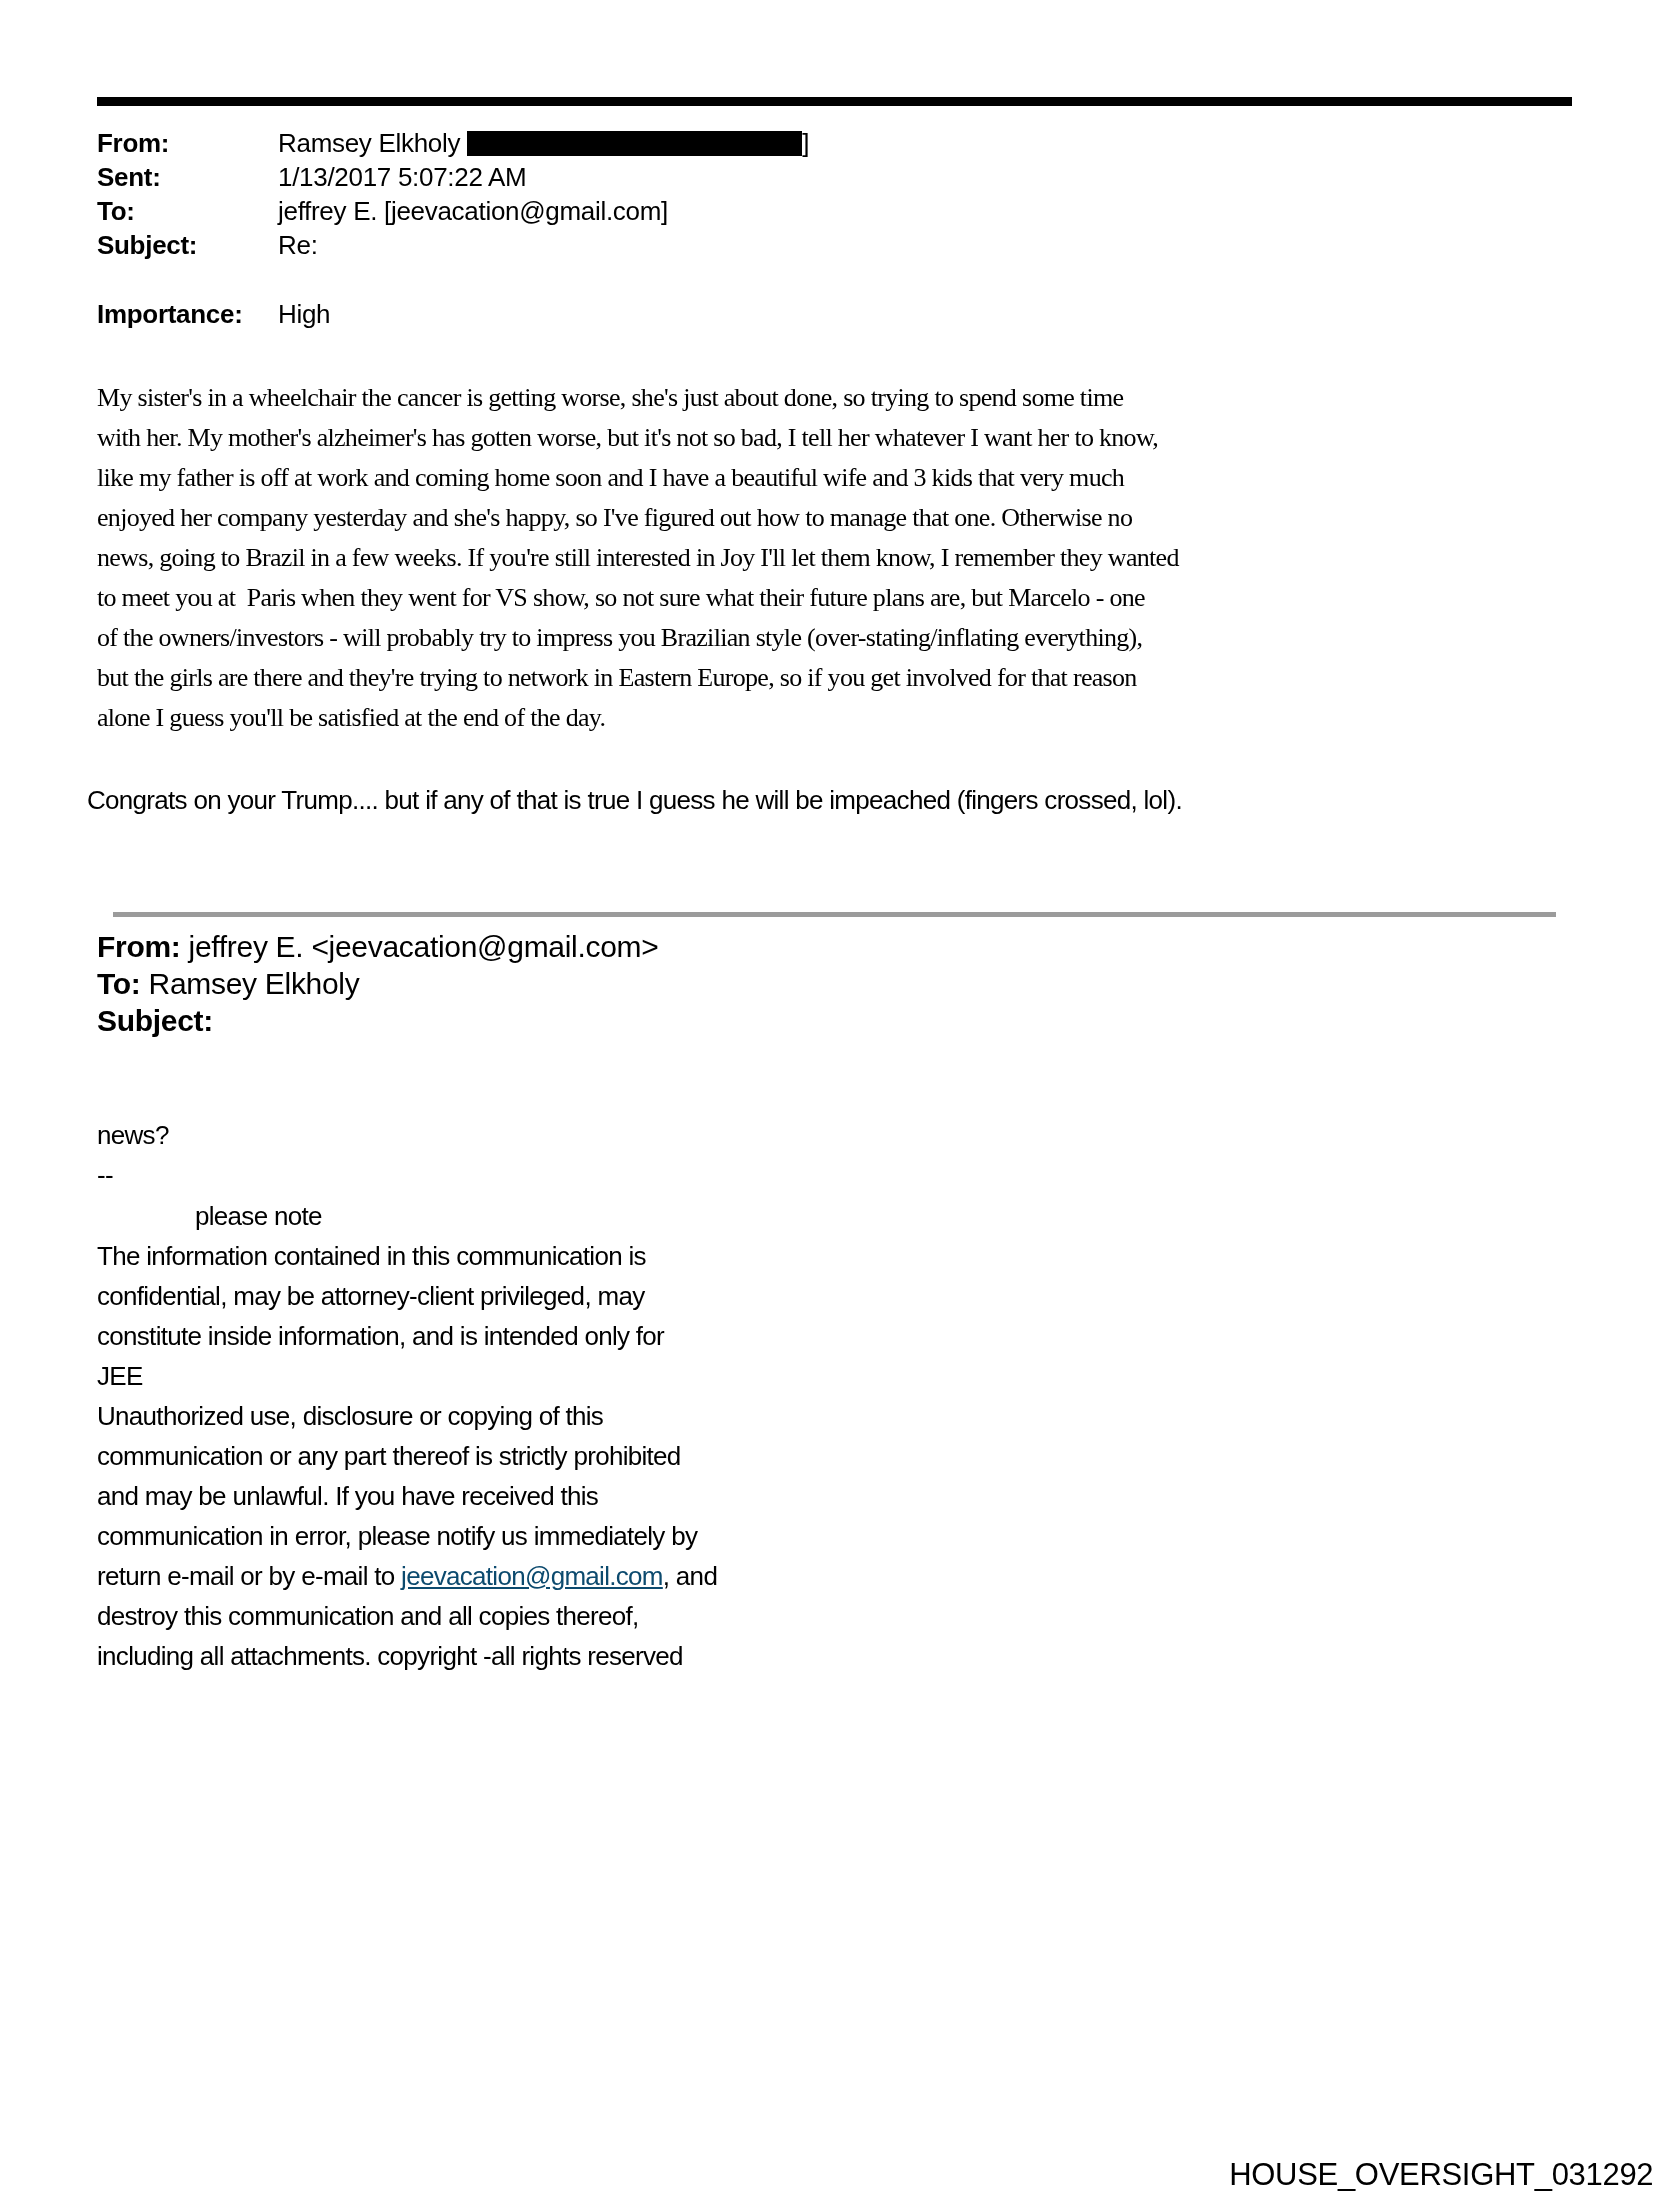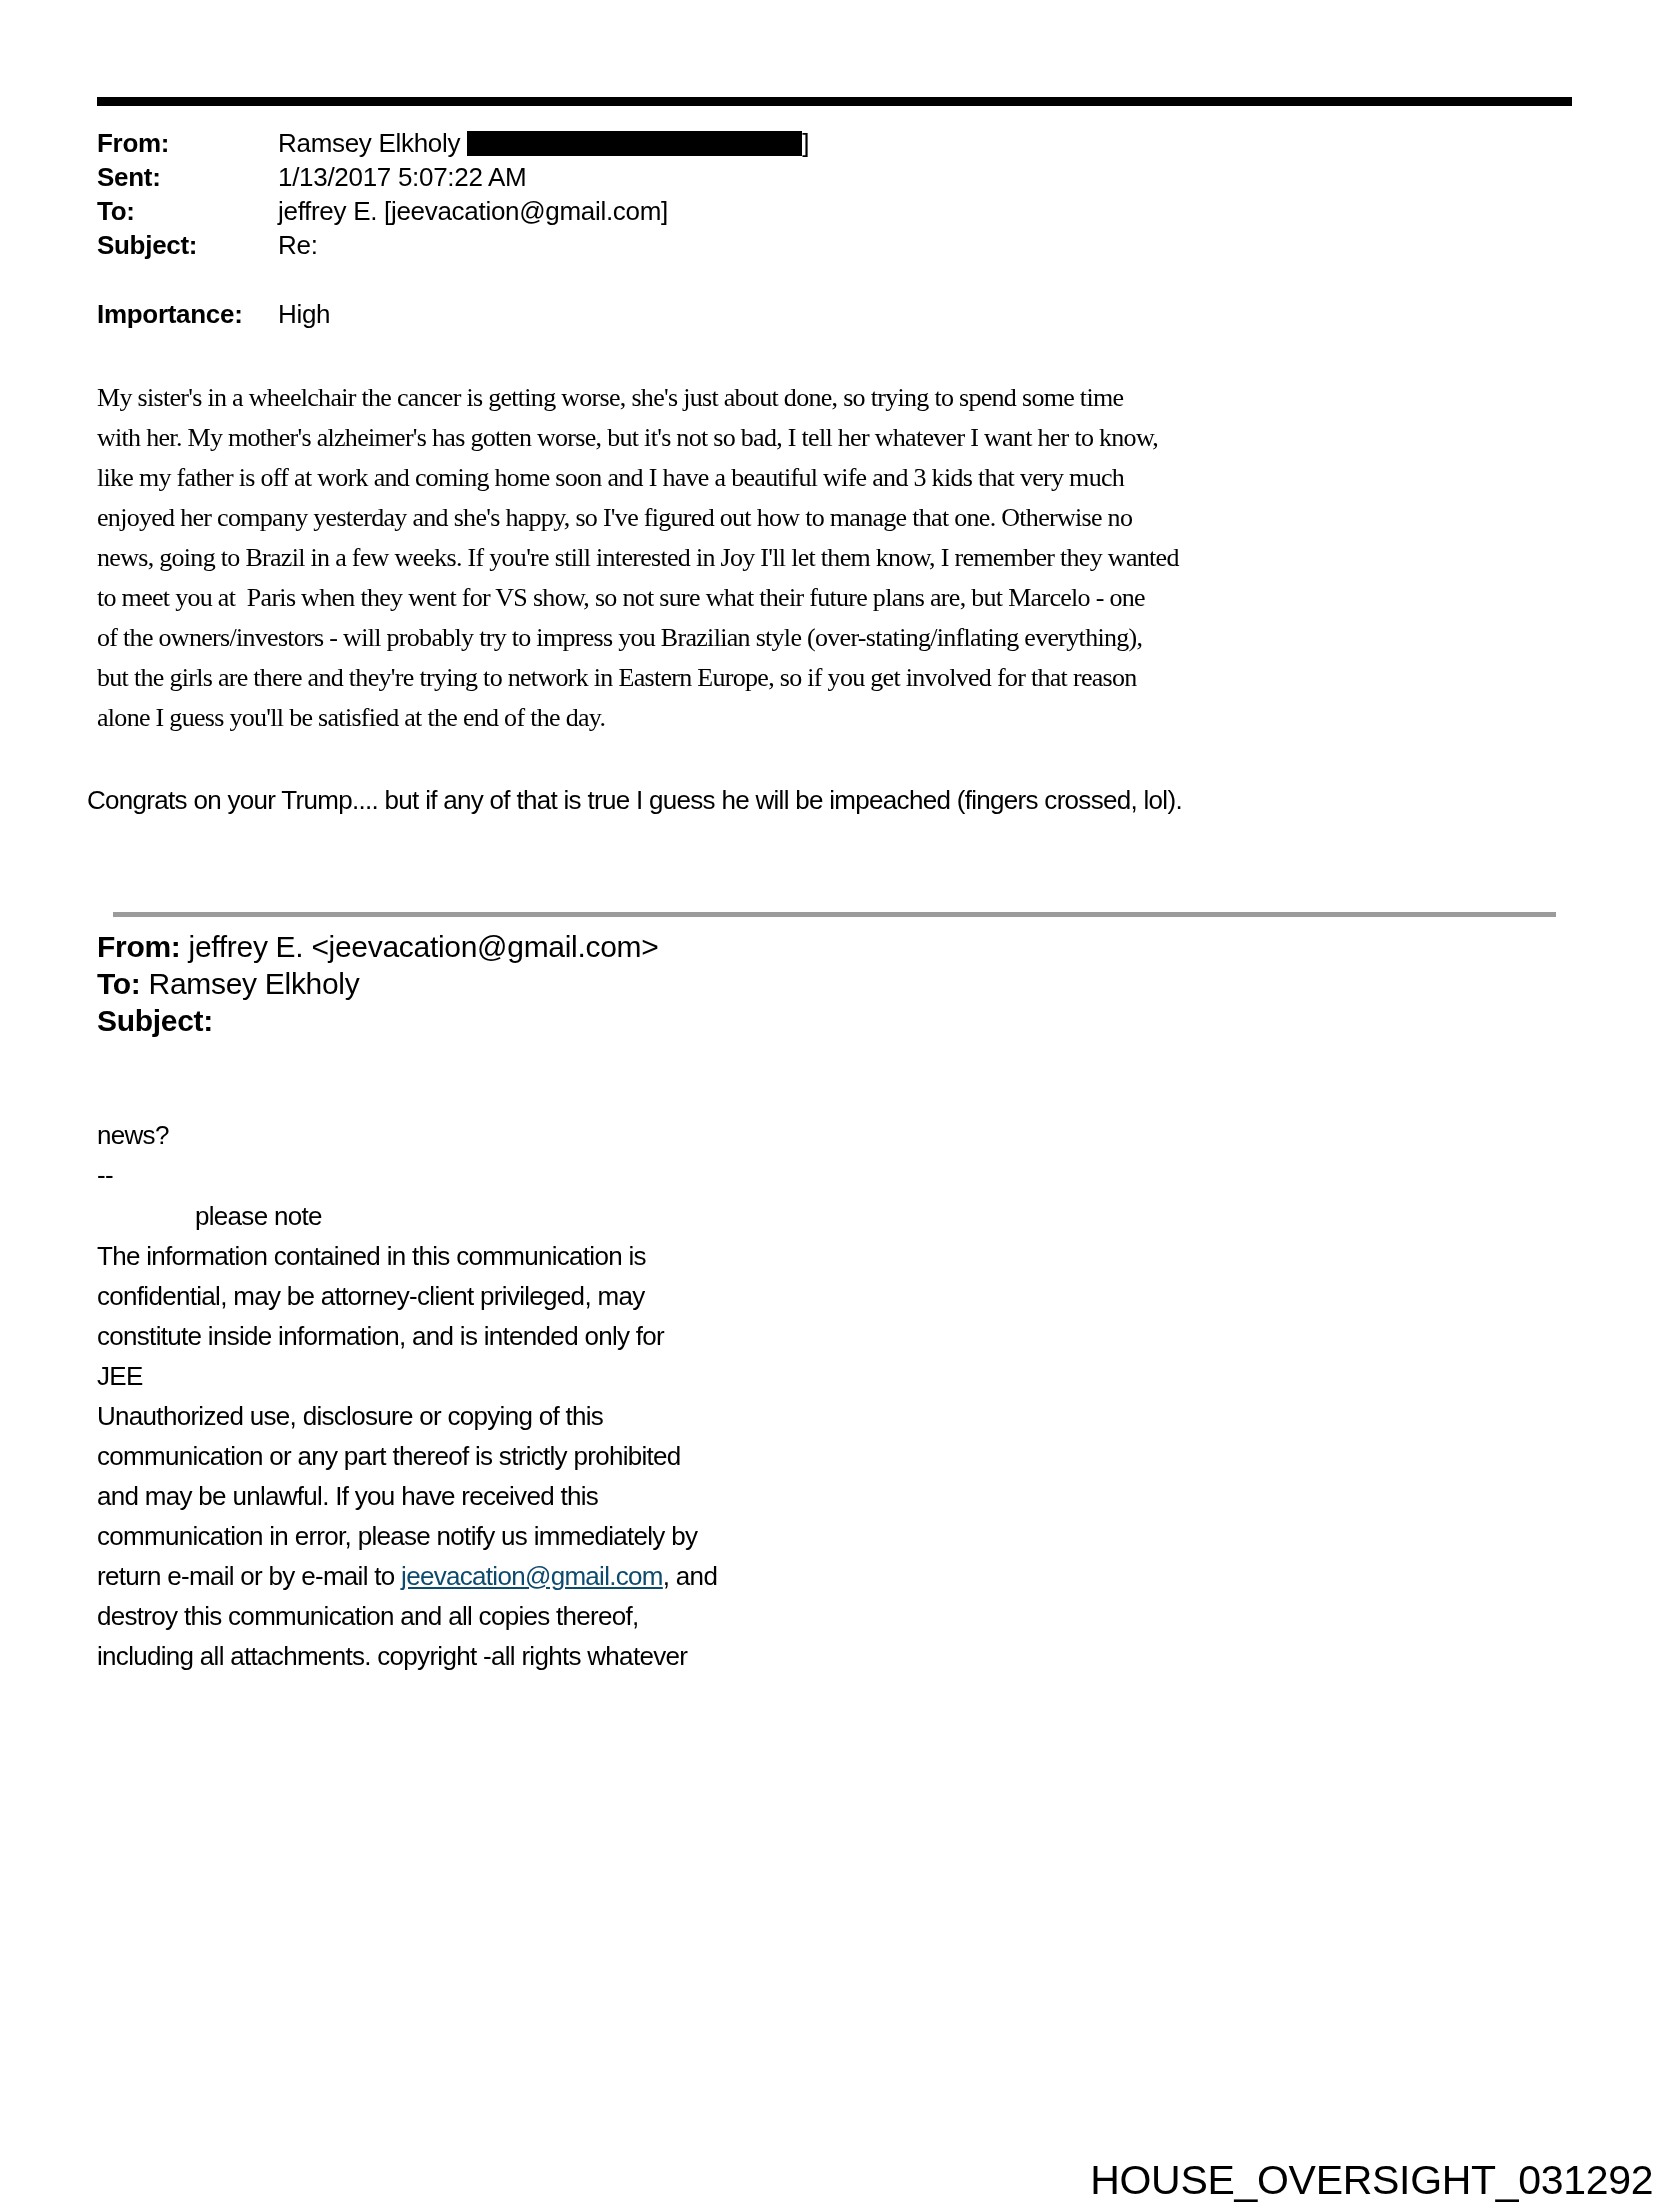--- a/index.html
+++ b/index.html
@@ -27,21 +27,21 @@
   
   .hdr2{left:97px;top:928px;font-size:30px;letter-spacing:-0.3px;line-height:37px;}
   .hdr2 .hrow{white-space:pre;}
   .hdr2 .hlabel{font-weight:bold;}
   .news{left:97px;top:1117px;line-height:37px;}
   .dashes{left:97px;top:1157px;line-height:37px;}
   .note{left:159px;top:1198px;line-height:37px;margin-left:36px;}
   .disclaimer{left:97px;top:1236px;}
   a.mail-link{color:#0c4a6e;text-decoration:underline;cursor:pointer;}
   
-  .footer{right:15.7px;top:2157px;font-size:41px;letter-spacing:-0.3px;}
+  .footer{right:15.7px;top:2157px;font-size:31px;letter-spacing:-0.3px;}
 </style>
 </head>
 <body>
 
 <div class="abs top-bar"></div>
 
 <div class="abs hdr1">
   <div class="hrow">
     <span class="hlabel">From:</span>
     <span class="hvalue"><span>Ramsey Elkholy </span><span class="redaction"></span><span>]</span></span>
@@ -108,18 +108,18 @@
       <div class="line">constitute inside information, and is intended only for</div>
       <div class="line">JEE</div>
       <div class="line">Unauthorized use, disclosure or copying of this</div>
       <div class="line">communication or any part thereof is strictly prohibited</div>
       <div class="line">and may be unlawful. If you have received this</div>
       <div class="line">communication in error, please notify us immediately by</div>
     </div>
   <div class="line"><span>return e-mail or by e-mail to </span><a class="mail-link">jeevacation@gmail.com</a><span>, and</span></div>
   <div>
       <div class="line">destroy this communication and all copies thereof,</div>
-      <div class="line">including all attachments. copyright -all rights whatever</div>
+      <div class="line">including all attachments. copyright -all rights reserved</div>
     </div>
 </div>
 
 <div class="abs footer">HOUSE_OVERSIGHT_031292</div>
 
 
 </body></html>

